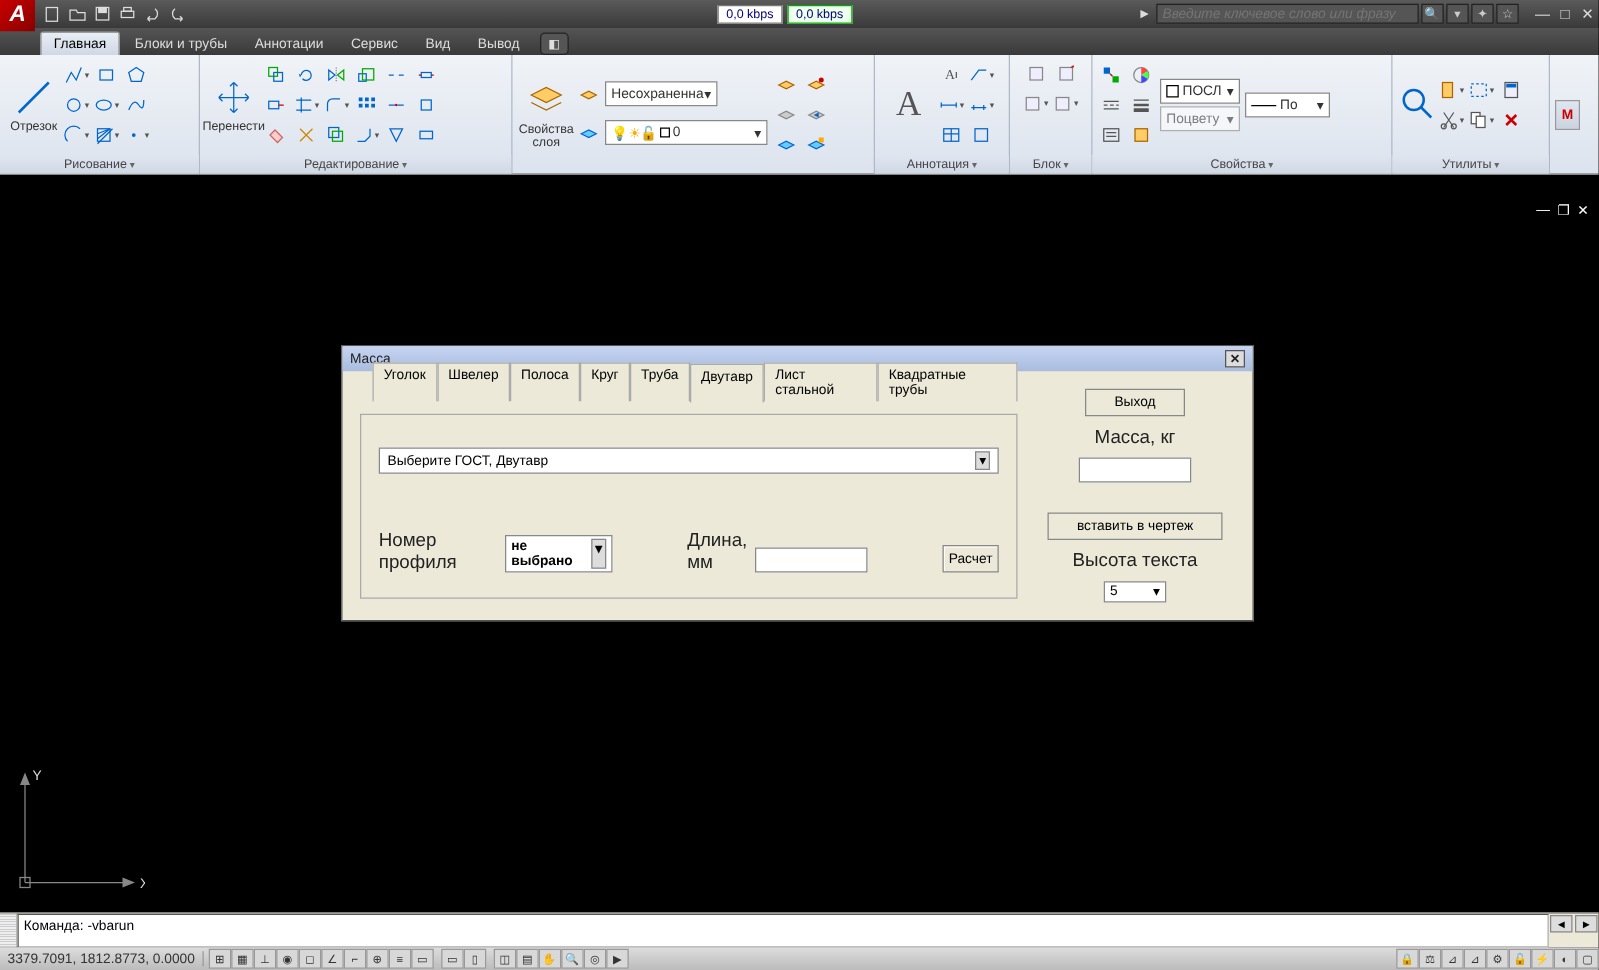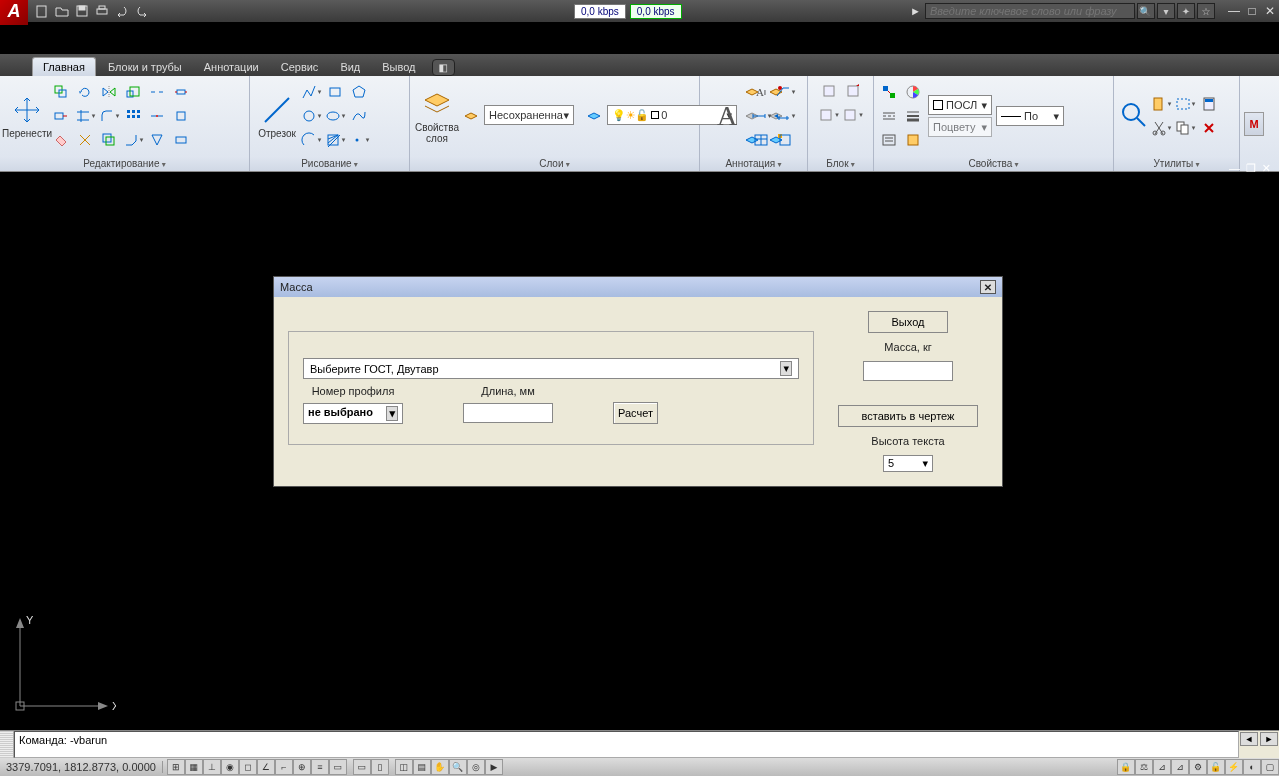--- a/index.html
+++ b/index.html
@@ -11,21 +11,21 @@
 .qat-btn { width: 18px; height: 18px; margin: 0 1px; display: inline-flex; align-items: center; justify-content: center; color: #ddd; cursor: pointer; }
 .qat-btn svg { stroke: #ddd; fill: none; }
 .speed-box { background: #fff; border: 1px solid #777; padding: 1px 6px; font-size: 10px; color: #007; margin: 0 2px; }
 .speed-box.green { border-color: #0a0; background: #efe; }
 .search-arrow { color: #ddd; margin-left: auto; margin-right: 4px; }
 .search-input { background: #555; border: 1px solid #222; color: #aaa; font-style: italic; padding: 1px 4px; width: 210px; height: 16px; }
 .title-icon-box { border: 1px solid #222; background: #555; width: 18px; height: 16px; margin-left: 2px; display: inline-flex; align-items: center; justify-content: center; color: #ccc; font-size: 10px; }
 .win-btn { width: 16px; height: 14px; margin: 0 1px; color: #ddd; display: inline-flex; align-items: center; justify-content: center; cursor: pointer; font-size: 12px; }
 
 
-.ribbon-tabs { background: linear-gradient(#555,#3a3a3a); height: 22px; display: flex; align-items: flex-end; padding-left: 32px; margin-top: 32px; }
+.ribbon-tabs { background: linear-gradient(#555,#3a3a3a); height: 22px; display: flex; align-items: flex-end; padding-left: 32px; }
 .ribbon-tab { color: #ddd; padding: 3px 10px; margin-right: 2px; cursor: pointer; font-size: 11px; }
 .ribbon-tab.active { background: linear-gradient(#e8eef5,#d0d8e5); color: #000; border: 1px solid #999; border-bottom: none; border-radius: 3px 3px 0 0; }
 .ribbon-extra { margin-left: 4px; padding: 2px 6px; border: 1px solid #222; background: #555; border-radius: 4px; color: #ddd; font-size: 10px; cursor: pointer; }
 
 
 .ribbon-body { background: linear-gradient(#f0f3f7,#dce3ee); height: 96px; display: flex; border-bottom: 1px solid #888; }
 .ribbon-panel { border-right: 1px solid #b0b8c8; display: flex; flex-direction: column; position: relative; }
 .ribbon-panel-content { flex: 1; display: flex; align-items: center; padding: 4px; }
 .ribbon-panel-title { text-align: center; font-size: 10px; color: #444; padding: 2px 0; background: linear-gradient(#e0e6f0,#d0d8e5); }
 .ribbon-panel-title::after { content: " ▾"; font-size: 8px; color: #666; }
@@ -45,22 +45,22 @@
 .dialog { position: absolute; left: 273px; top: 276px; width: 730px; background: #ece9d8; border: 1px solid #555; box-shadow: 2px 2px 4px rgba(0,0,0,.3); }
 .dialog-title { background: linear-gradient(#c7d4f0,#a8bce0); padding: 3px 6px; display: flex; align-items: center; font-size: 11px; color: #222; gap: 16px; }
 .dialog-close { margin-left: auto; width: 16px; height: 14px; border: 1px solid #555; background: #ddd; display: flex; align-items: center; justify-content: center; font-weight: bold; font-size: 10px; cursor: pointer; }
 .dialog-body { padding: 14px; display: flex; gap: 14px; }
 .tab-area { flex: 1; border: 1px solid #aaa; padding: 10px 14px 20px; background: #ece9d8; position: relative; }
 .tab-strip { position: absolute; top: -21px; left: 10px; display: flex; }
 .dlg-tab { border: 1px solid #aaa; background: #ece9d8; padding: 3px 8px; margin-right: 0px; cursor: pointer; font-size: 11px; border-bottom: none; }
 .dlg-tab.active { background: #ece9d8; position: relative; top: 1px; padding-top: 4px; padding-bottom: 4px; z-index: 2; }
 .dlg-gost { width: 100%; display: flex; align-items: center; background: #fff; border: 1px solid #888; padding: 2px 6px; margin: 16px 0 6px; cursor: pointer; }
 .dlg-row { display: flex; gap: 60px; margin-top: 6px; }
-.dlg-col { display: flex; flex-direction: column; align-items: center; gap: 6px; }
-.dlg-label { font-size: 11px; color: #222; }
+.dlg-col { display: flex; flex-direction: row; align-items: flex-end; gap: 6px; margin-top: 39px; }
+.dlg-label { font-size: 15px; color: #222; }
 .dlg-select { background: #fff; border: 1px solid #888; padding: 2px 4px; width: 100px; display: flex; justify-content: space-between; cursor: pointer; font-weight: bold; }
 .dlg-input { background: #fff; border: 1px solid #888; width: 90px; height: 20px; padding: 0 4px; }
 .dlg-btn { border: 1px solid #888; background: #ece9d8; padding: 4px 4px; cursor: pointer; box-shadow: 1px 1px 0 #fff inset; }
 .side-col { width: 160px; display: flex; flex-direction: column; align-items: center; gap: 8px; }
 .side-btn { border: 1px solid #888; background: #ece9d8; padding: 4px 0; width: 140px; text-align: center; cursor: pointer; }
 .small-out { background: #fff; border: 1px solid #888; width: 90px; height: 20px; }
 .th-select { background: #fff; border: 1px solid #888; width: 50px; padding: 1px 4px; display: flex; justify-content: space-between; cursor: pointer; }
 
 
 .cmdline-wrap { position: absolute; left: 0; right: 0; bottom: 18px; height: 28px; background: #ece9d8; display: flex; border-top: 1px solid #888; }
@@ -132,20 +132,86 @@
   <div class="ribbon-tab">Блоки и трубы</div>
   <div class="ribbon-tab">Аннотации</div>
   <div class="ribbon-tab">Сервис</div>
   <div class="ribbon-tab">Вид</div>
   <div class="ribbon-tab">Вывод</div>
   <div class="ribbon-extra">◧</div>
 </div>
 
 <div class="ribbon-body">
 
+  <div class="ribbon-panel" style="width:160px">
+    <div class="ribbon-panel-content">
+      <div class="big-btn">
+        <svg class="icon" viewBox="0 0 32 32">
+            <line x1="4" y1="28" x2="28" y2="4" stroke="#06c" stroke-width="2"></line>
+          </svg>
+        <span class="lbl">Отрезок</span>
+      </div>
+      <div class="small-btn-grid" style="grid-template-rows:repeat(3,22px)">
+        <div class="small-btn">
+            <svg viewBox="0 0 16 16">
+              <path d="M2 14L6 6L10 12L14 2" stroke="#06c" fill="none"></path>
+            </svg>
+            <span class="dd-caret">▾</span>
+          </div>
+        <div class="small-btn">
+            <svg viewBox="0 0 16 16">
+              <circle cx="8" cy="8" r="5" stroke="#06c" fill="none"></circle>
+            </svg>
+            <span class="dd-caret">▾</span>
+          </div>
+        <div class="small-btn">
+            <svg viewBox="0 0 16 16">
+              <path d="M3 13A7 7 0 0 1 13 3" stroke="#06c" fill="none"></path>
+            </svg>
+            <span class="dd-caret">▾</span>
+          </div>
+        <div class="small-btn">
+            <svg viewBox="0 0 16 16">
+              <rect x="3" y="4" width="10" height="8" stroke="#06c" fill="none"></rect>
+            </svg>
+          </div>
+        <div class="small-btn">
+            <svg viewBox="0 0 16 16">
+              <ellipse cx="8" cy="8" rx="6" ry="4" stroke="#06c" fill="none"></ellipse>
+            </svg>
+            <span class="dd-caret">▾</span>
+          </div>
+        <div class="small-btn">
+            <svg viewBox="0 0 16 16">
+              <rect x="3" y="3" width="10" height="10" stroke="#06c" fill="none"></rect>
+              <path d="M3 7l10-4M3 11l10-8M3 15l12-12" stroke="#06c"></path>
+            </svg>
+            <span class="dd-caret">▾</span>
+          </div>
+        <div class="small-btn">
+            <svg viewBox="0 0 16 16">
+              <polygon points="8,2 14,6 12,13 4,13 2,6" stroke="#06c" fill="none"></polygon>
+            </svg>
+          </div>
+        <div class="small-btn">
+            <svg viewBox="0 0 16 16">
+              <path d="M2 12Q6 2 10 8T14 4" stroke="#06c" fill="none"></path>
+            </svg>
+          </div>
+        <div class="small-btn">
+            <svg viewBox="0 0 16 16">
+              <circle cx="8" cy="8" r="1.5" fill="#06c"></circle>
+            </svg>
+            <span class="dd-caret">▾</span>
+          </div>
+      </div>
+    </div>
+    <div class="ribbon-panel-title">Рисование</div>
+  </div>
+
   <div class="ribbon-panel" style="width:250px">
     <div class="ribbon-panel-content">
       <div class="big-btn">
         <svg class="icon" viewBox="0 0 32 32">
             <path d="M16 4v24M4 16h24M16 4l-3 3M16 4l3 3M16 28l-3-3M16 28l3-3M4 16l3-3M4 16l3 3M28 16l-3-3M28 16l-3 3" stroke="#06c" fill="none"></path>
           </svg>
         <span class="lbl">Перенести</span>
       </div>
       <div class="small-btn-grid" style="grid-template-rows:repeat(3,22px)">
         <div class="small-btn">
@@ -251,98 +317,32 @@
             </svg>
           </div>
         <div class="small-btn">
             <svg viewBox="0 0 16 16">
               <rect x="3" y="5" width="10" height="6" stroke="#06c" fill="none"></rect>
             </svg>
           </div>
       </div>
     </div>
     <div class="ribbon-panel-title">Редактирование</div>
-  </div>
-
-  <div class="ribbon-panel" style="width:160px">
-    <div class="ribbon-panel-content">
-      <div class="big-btn">
-        <svg class="icon" viewBox="0 0 32 32">
-            <line x1="4" y1="28" x2="28" y2="4" stroke="#06c" stroke-width="2"></line>
-          </svg>
-        <span class="lbl">Отрезок</span>
-      </div>
-      <div class="small-btn-grid" style="grid-template-rows:repeat(3,22px)">
-        <div class="small-btn">
-            <svg viewBox="0 0 16 16">
-              <path d="M2 14L6 6L10 12L14 2" stroke="#06c" fill="none"></path>
-            </svg>
-            <span class="dd-caret">▾</span>
-          </div>
-        <div class="small-btn">
-            <svg viewBox="0 0 16 16">
-              <circle cx="8" cy="8" r="5" stroke="#06c" fill="none"></circle>
-            </svg>
-            <span class="dd-caret">▾</span>
-          </div>
-        <div class="small-btn">
-            <svg viewBox="0 0 16 16">
-              <path d="M3 13A7 7 0 0 1 13 3" stroke="#06c" fill="none"></path>
-            </svg>
-            <span class="dd-caret">▾</span>
-          </div>
-        <div class="small-btn">
-            <svg viewBox="0 0 16 16">
-              <rect x="3" y="4" width="10" height="8" stroke="#06c" fill="none"></rect>
-            </svg>
-          </div>
-        <div class="small-btn">
-            <svg viewBox="0 0 16 16">
-              <ellipse cx="8" cy="8" rx="6" ry="4" stroke="#06c" fill="none"></ellipse>
-            </svg>
-            <span class="dd-caret">▾</span>
-          </div>
-        <div class="small-btn">
-            <svg viewBox="0 0 16 16">
-              <rect x="3" y="3" width="10" height="10" stroke="#06c" fill="none"></rect>
-              <path d="M3 7l10-4M3 11l10-8M3 15l12-12" stroke="#06c"></path>
-            </svg>
-            <span class="dd-caret">▾</span>
-          </div>
-        <div class="small-btn">
-            <svg viewBox="0 0 16 16">
-              <polygon points="8,2 14,6 12,13 4,13 2,6" stroke="#06c" fill="none"></polygon>
-            </svg>
-          </div>
-        <div class="small-btn">
-            <svg viewBox="0 0 16 16">
-              <path d="M2 12Q6 2 10 8T14 4" stroke="#06c" fill="none"></path>
-            </svg>
-          </div>
-        <div class="small-btn">
-            <svg viewBox="0 0 16 16">
-              <circle cx="8" cy="8" r="1.5" fill="#06c"></circle>
-            </svg>
-            <span class="dd-caret">▾</span>
-          </div>
-      </div>
-    </div>
-    <div class="ribbon-panel-title">Рисование</div>
   </div>
 
   <div class="ribbon-panel" style="width:290px">
     <div class="ribbon-panel-content">
       <div class="big-btn">
         <svg class="icon" viewBox="0 0 32 32">
             <path d="M4 12l12-6 12 6-12 6z" fill="#fc6" stroke="#a60"></path>
             <path d="M4 18l12 6 12-6" stroke="#a60" fill="none"></path>
           </svg>
         <span class="lbl">Свойства слоя</span>
       </div>
-      <div style="display:flex;flex-direction:row;gap:9px">
+      <div style="display:flex;flex-direction:column;gap:9px">
         <div style="display:flex;gap:2px">
           <div class="small-btn">
               <svg viewBox="0 0 16 16">
                 <path d="M2 8l6-3 6 3-6 3z" fill="#fc6" stroke="#a60"></path>
               </svg>
             </div>
           <div class="ribbon-dropdown" style="width:90px">
               <span>Несохраненна</span>
               <span style="margin-left:auto">▾</span>
             </div>
@@ -392,21 +392,20 @@
             </svg>
           </div>
         <div class="small-btn">
             <svg viewBox="0 0 16 16">
               <path d="M2 8l6-3 6 3-6 3z" fill="#6cf" stroke="#06c"></path>
               <rect x="10" y="2" width="4" height="4" fill="#fa0"></rect>
             </svg>
           </div>
       </div>
     </div>
-    <div class="ribbon-panel-title">Слои</div>
   </div>
 
   <div class="ribbon-panel" style="width:108px">
     <div class="ribbon-panel-content">
       <div class="big-btn">
         <span style="font-family:serif;font-size:28px;color:#555">A</span>
       </div>
       <div class="small-btn-grid" style="grid-template-rows:repeat(3,22px)">
         <div class="small-btn">
             <span style="font-family:serif;color:#555;font-size:11px">A</span>
@@ -622,20 +621,30 @@
   <rect x="10" y="92" width="8" height="8" stroke="#888" fill="none"></rect>
 </svg>
 
 <div class="dialog">
   <div class="dialog-title">
     <span>Масса</span>
     <span class="dialog-close">✕</span>
   </div>
   <div class="dialog-body">
     <div style="flex:1;position:relative;padding-top:20px">
+      <div class="tab-strip">
+        <div class="dlg-tab">Уголок</div>
+        <div class="dlg-tab">Швелер</div>
+        <div class="dlg-tab">Полоса</div>
+        <div class="dlg-tab">Круг</div>
+        <div class="dlg-tab">Труба</div>
+        <div class="dlg-tab active">Двутавр</div>
+        <div class="dlg-tab">Лист стальной</div>
+        <div class="dlg-tab">Квадратные трубы</div>
+      </div>
       <div class="tab-area">
         <div class="dlg-gost">
           <span>Выберите ГОСТ, Двутавр</span>
           <span style="margin-left:auto;border:1px solid #888;padding:0 2px;background:#ddd">▾</span>
         </div>
         <div class="dlg-row">
           <div class="dlg-col">
             <span class="dlg-label">Номер профиля</span>
             <div class="dlg-select">
               <span>не выбрано</span>

